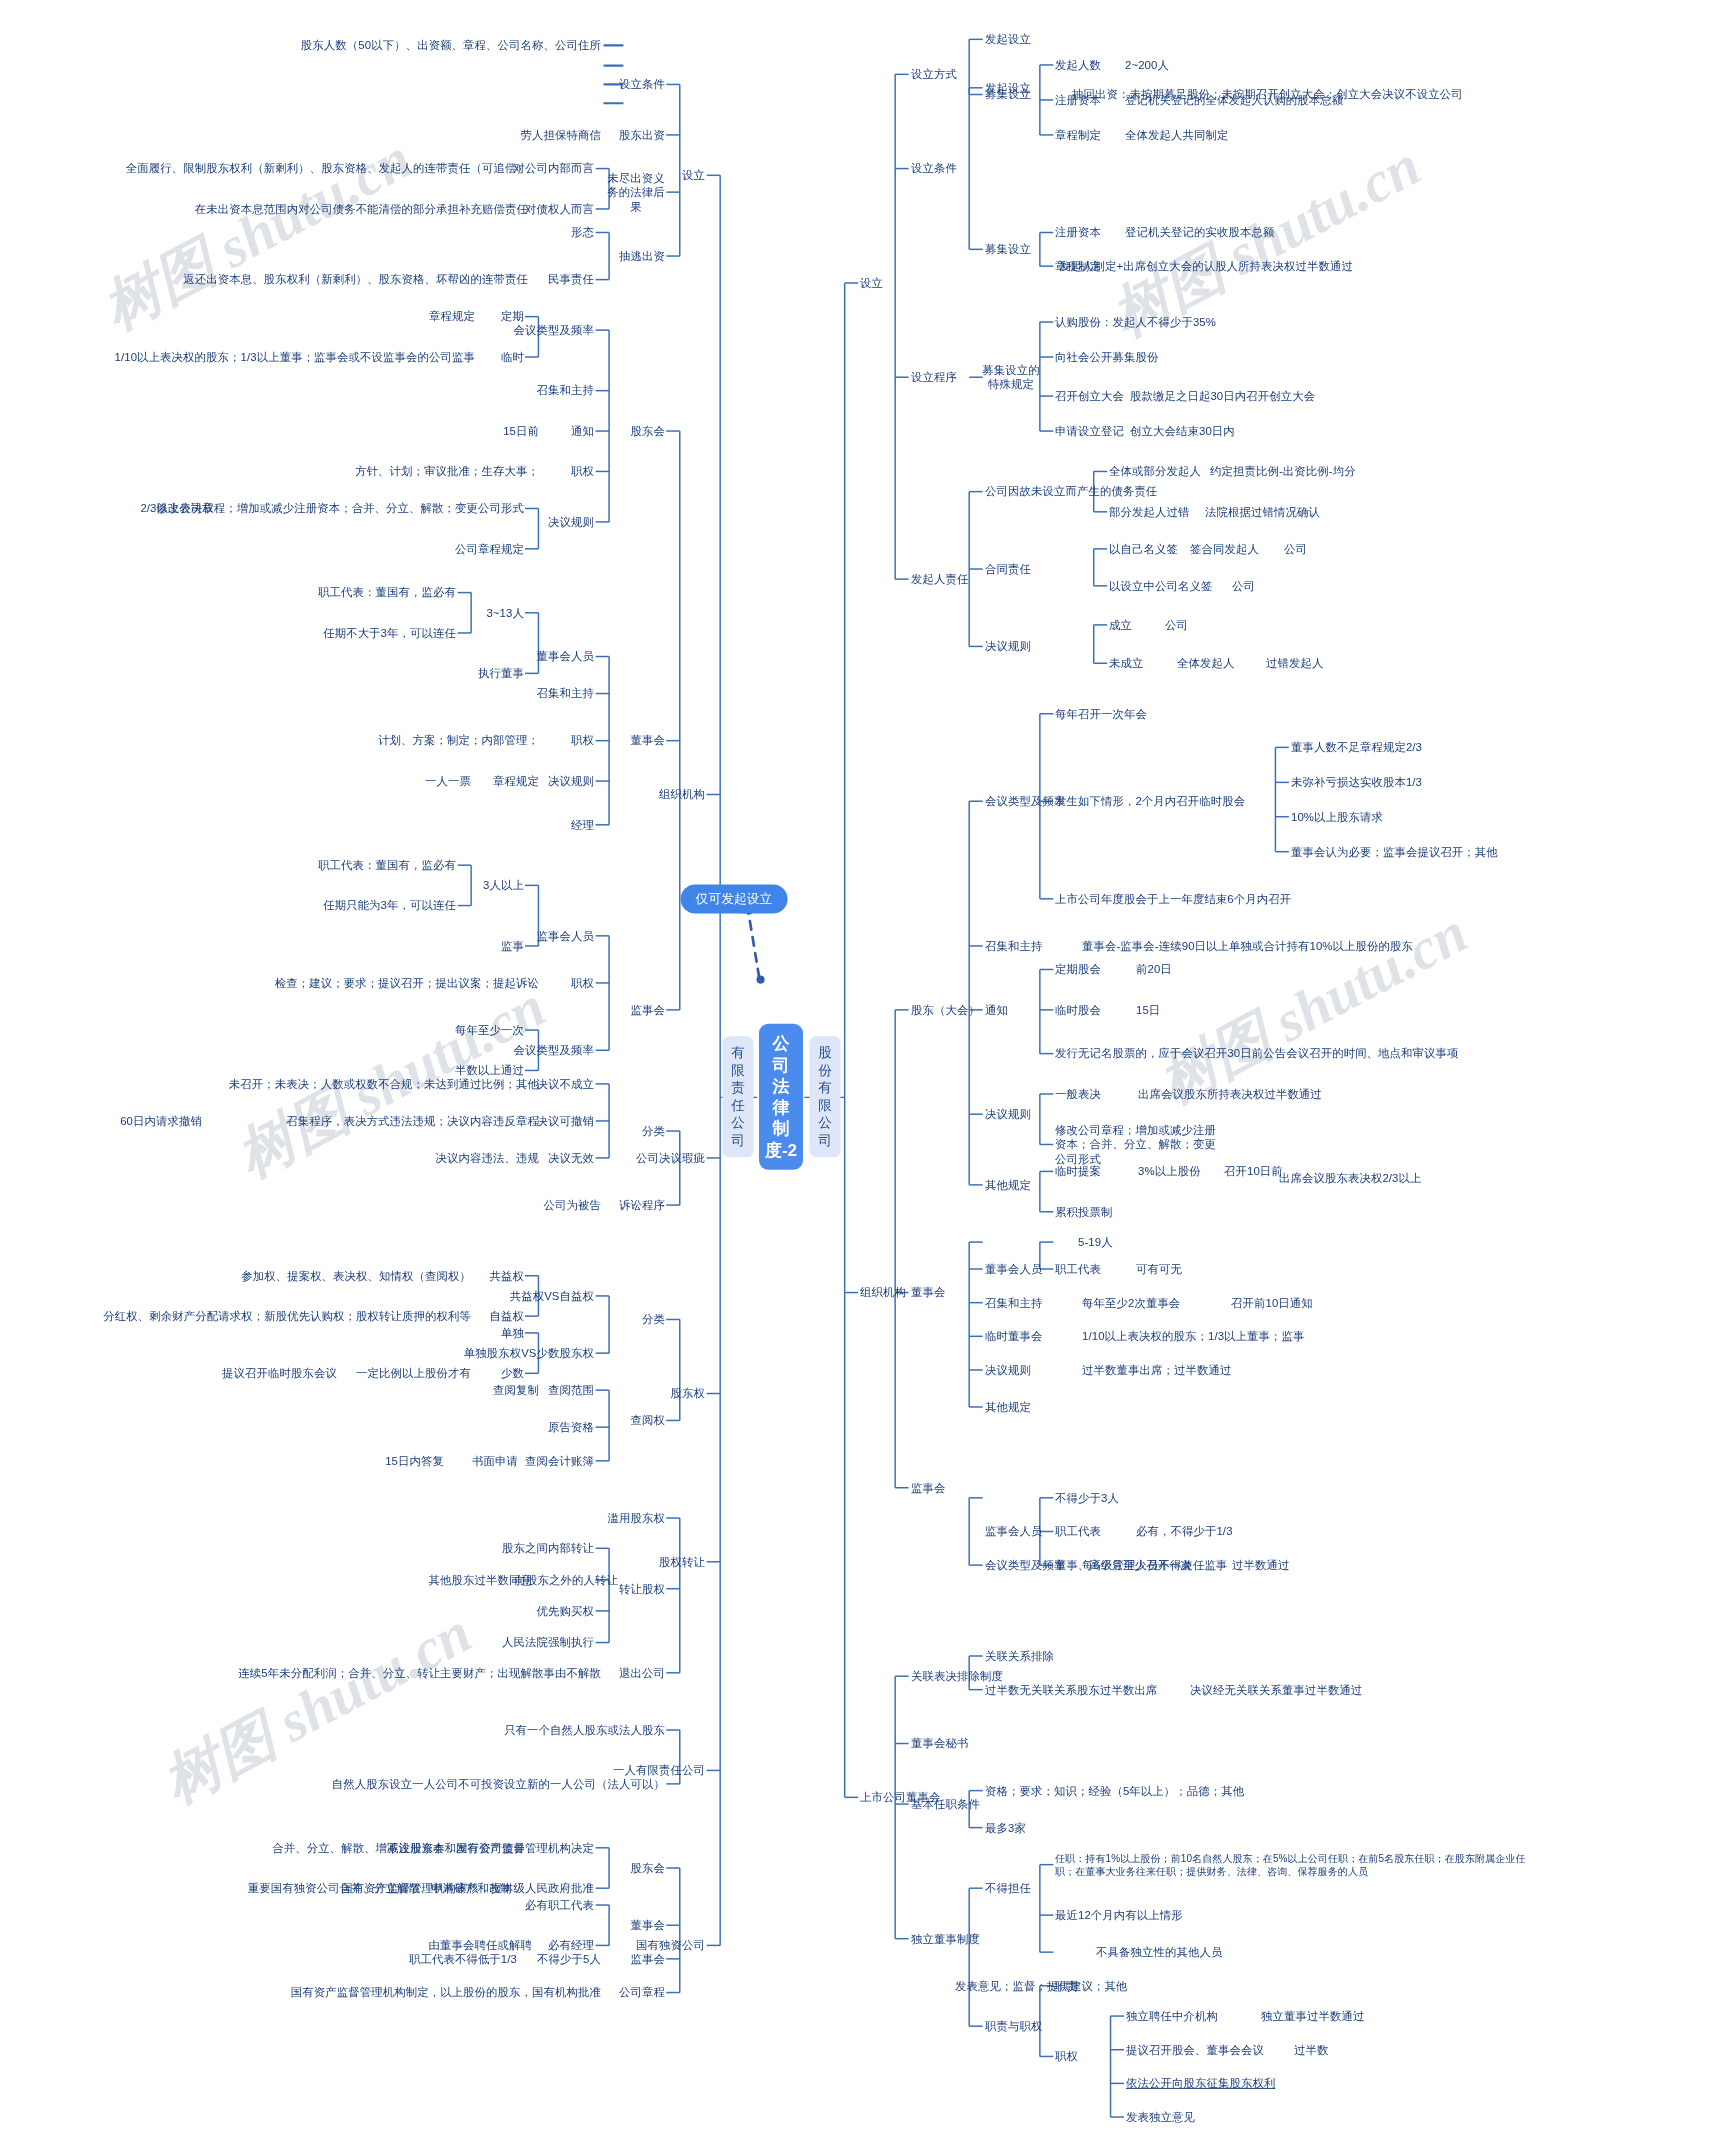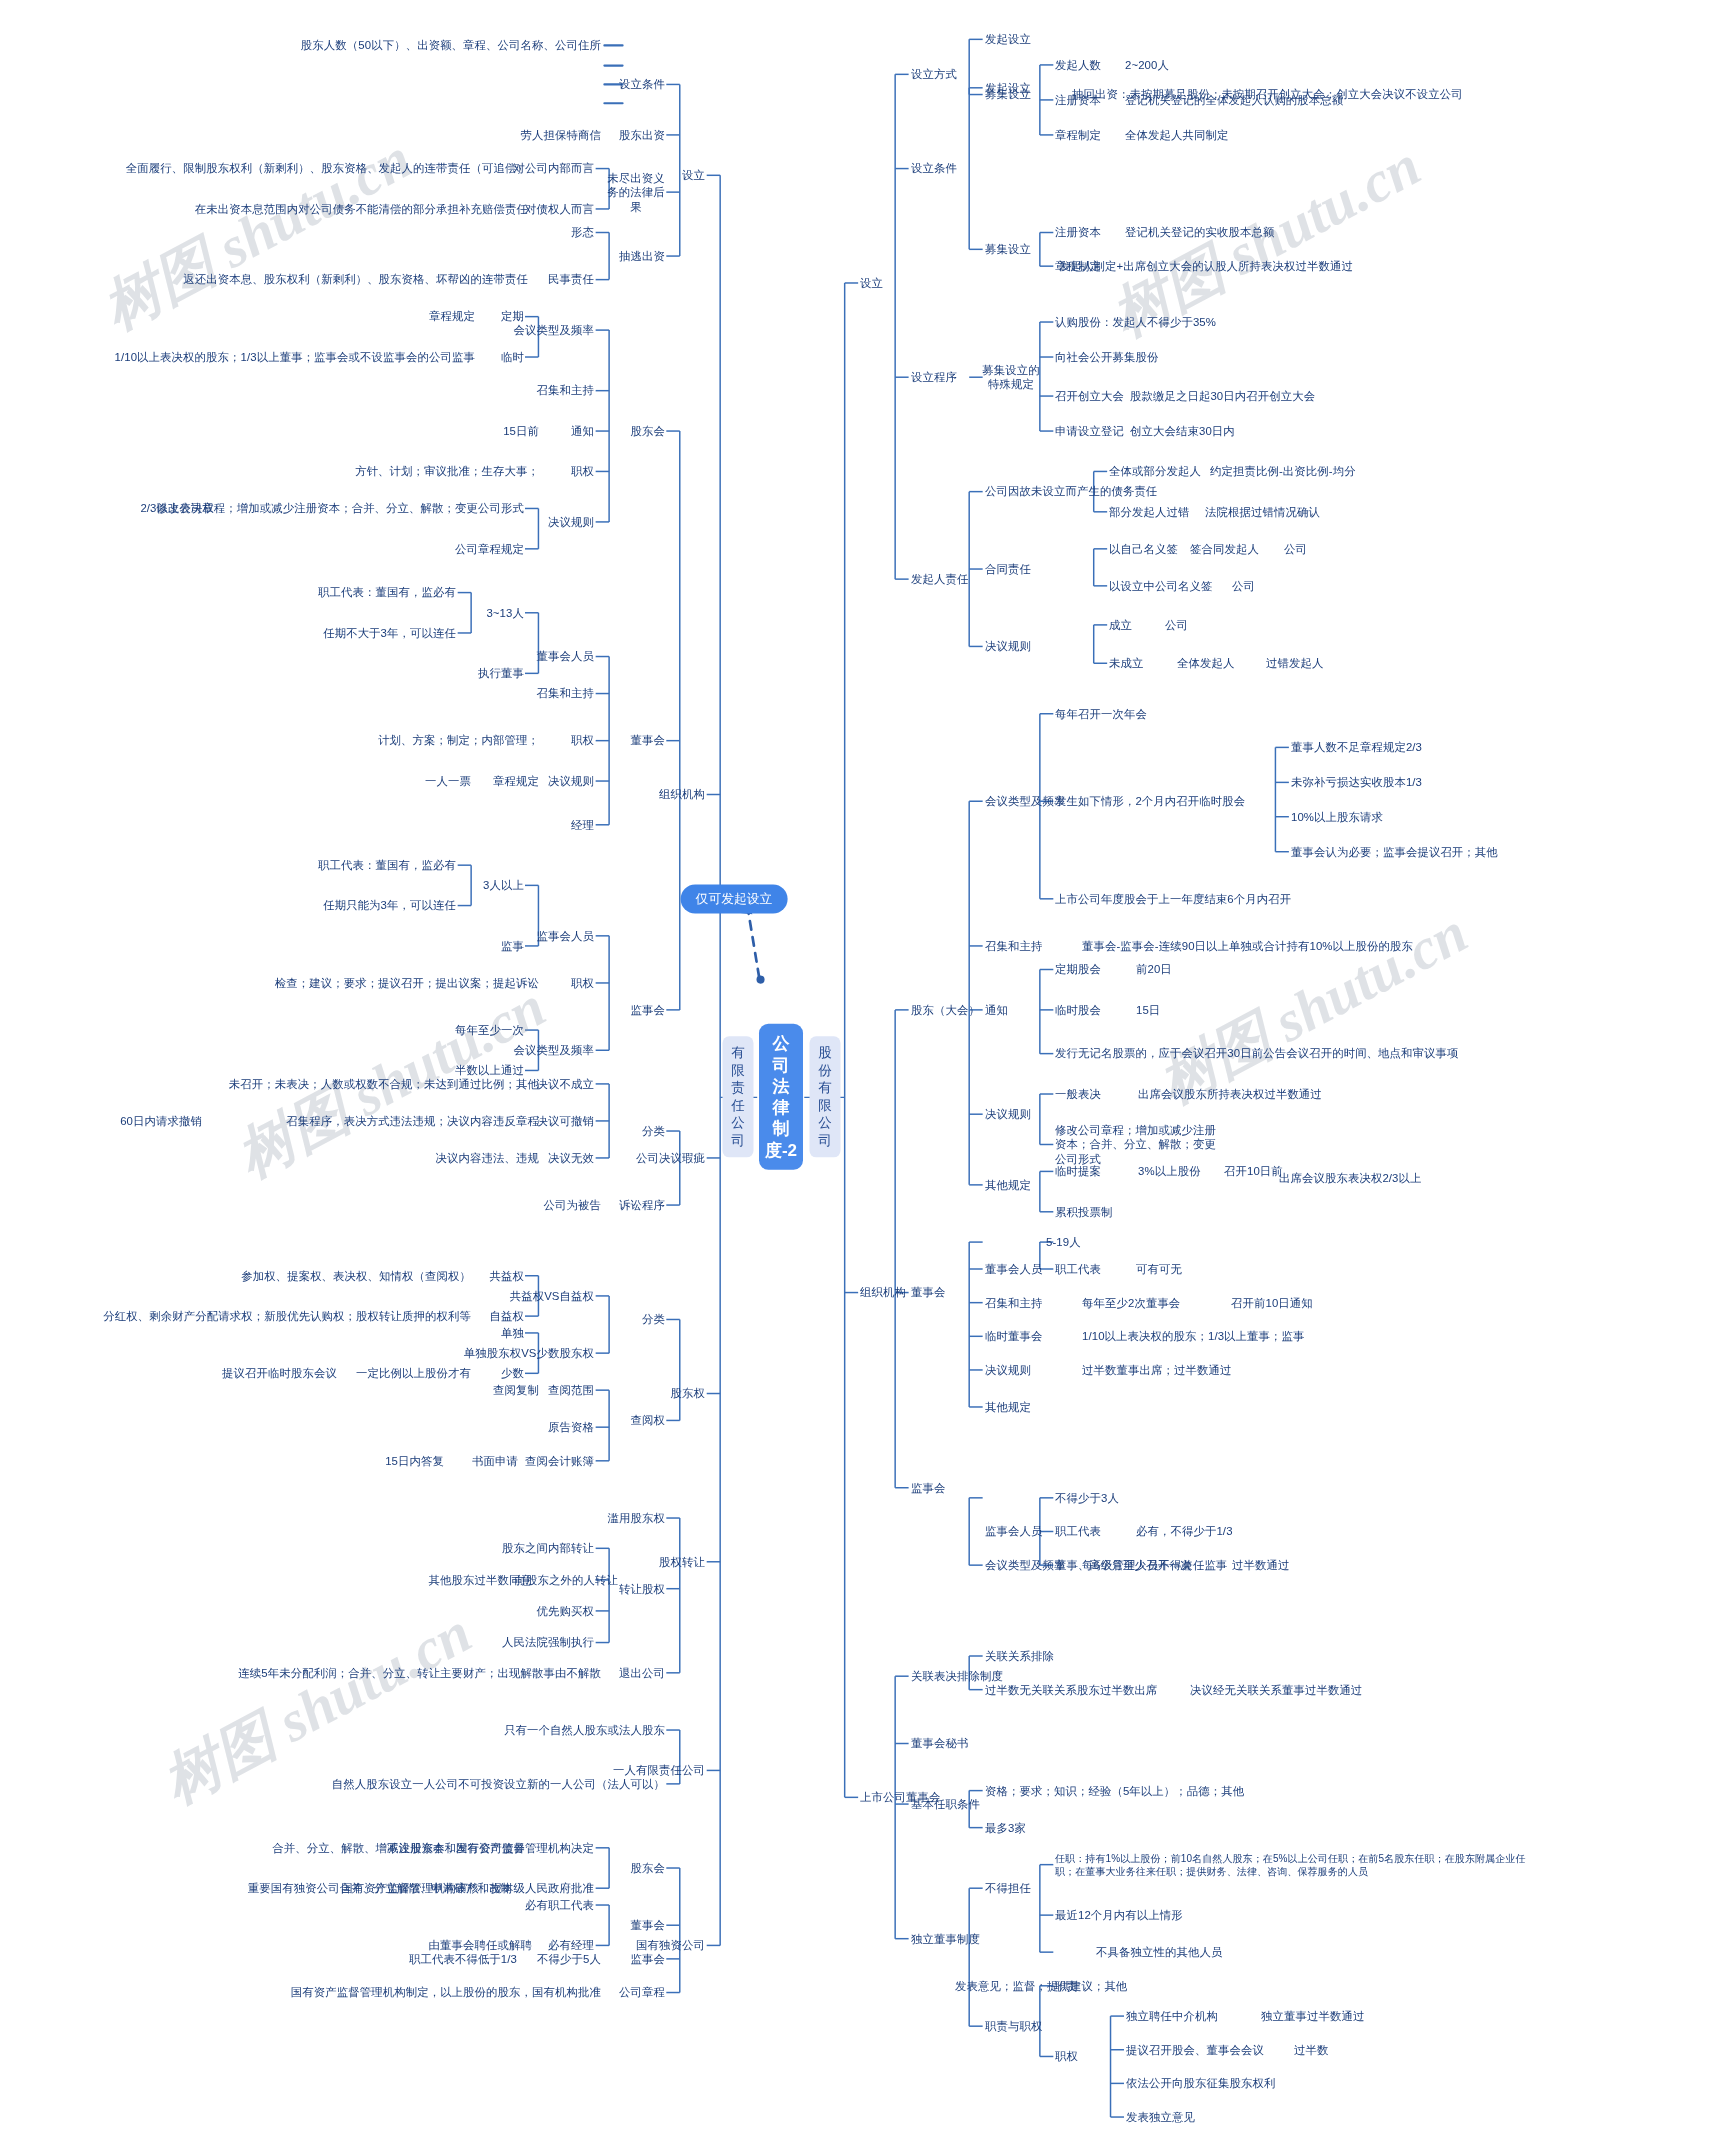--- a/index.html
+++ b/index.html
@@ -564,21 +564,21 @@
   <div class="node l wrap" style="left:1055px; top:1144px; width:162px;">修改公司章程；增加或减少注册资本；合并、分立、解散；变更公司形式</div>
   <div class="node l" style="left:1279px; top:1178px;">出席会议股东表决权2/3以上</div>
   <div class="node l" style="left:985px; top:1185px;">其他规定</div>
   <div class="node l" style="left:1055px; top:1171px;">临时提案</div>
   <div class="node l" style="left:1138px; top:1171px;">3%以上股份</div>
   <div class="node l" style="left:1224px; top:1171px;">召开10日前</div>
   <div class="node l" style="left:1055px; top:1212px;">累积投票制</div>
 
   <div class="node l" style="left:911px; top:1292px;">董事会</div>
   <div class="node l" style="left:985px; top:1269px;">董事会人员</div>
-  <div class="node l" style="left:1046px; top:1242px;">5-19人</div>
+  <div class="node l" style="left:1078px; top:1242px;">5-19人</div>
   <div class="node l" style="left:1055px; top:1269px;">职工代表</div>
   <div class="node l" style="left:1136px; top:1269px;">可有可无</div>
   <div class="node l" style="left:985px; top:1303px;">召集和主持</div>
   <div class="node l" style="left:1082px; top:1303px;">每年至少2次董事会</div>
   <div class="node l" style="left:1231px; top:1303px;">召开前10日通知</div>
   <div class="node l" style="left:985px; top:1336px;">临时董事会</div>
   <div class="node l" style="left:1082px; top:1336px;">1/10以上表决权的股东；1/3以上董事；监事</div>
   <div class="node l" style="left:985px; top:1370px;">决议规则</div>
   <div class="node l" style="left:1082px; top:1370px;">过半数董事出席；过半数通过</div>
   <div class="node l" style="left:985px; top:1407px;">其他规定</div>
@@ -608,17 +608,17 @@
   <div class="node l" style="left:1055px; top:1915px;">最近12个月内有以上情形</div>
   <div class="node l" style="left:1055px; top:1952px;margin-left:41px;">不具备独立性的其他人员</div>
   <div class="node l" style="left:985px; top:2026px;">职责与职权</div>
   <div class="node l" style="left:1055px; top:1986px;">职责</div>
   <div class="node l" style="left:955px; top:1986px;">发表意见；监督；提供建议；其他</div>
   <div class="node l" style="left:1055px; top:2056px;">职权</div>
   <div class="node l" style="left:1126px; top:2016px;">独立聘任中介机构</div>
   <div class="node l" style="left:1261px; top:2016px;">独立董事过半数通过</div>
   <div class="node l" style="left:1126px; top:2050px;">提议召开股会、董事会会议</div>
   <div class="node l" style="left:1294px; top:2050px;">过半数</div>
-  <div class="node l" style="left:1126px; top:2083px;">依法公开向股东征集股东权利</div>
+  <div class="node l" style="left:1126px; top:2083px;text-decoration:underline;">依法公开向股东征集股东权利</div>
   <div class="node l" style="left:1126px; top:2117px;">发表独立意见</div>
 
 </div>
 
 
 </body></html>

